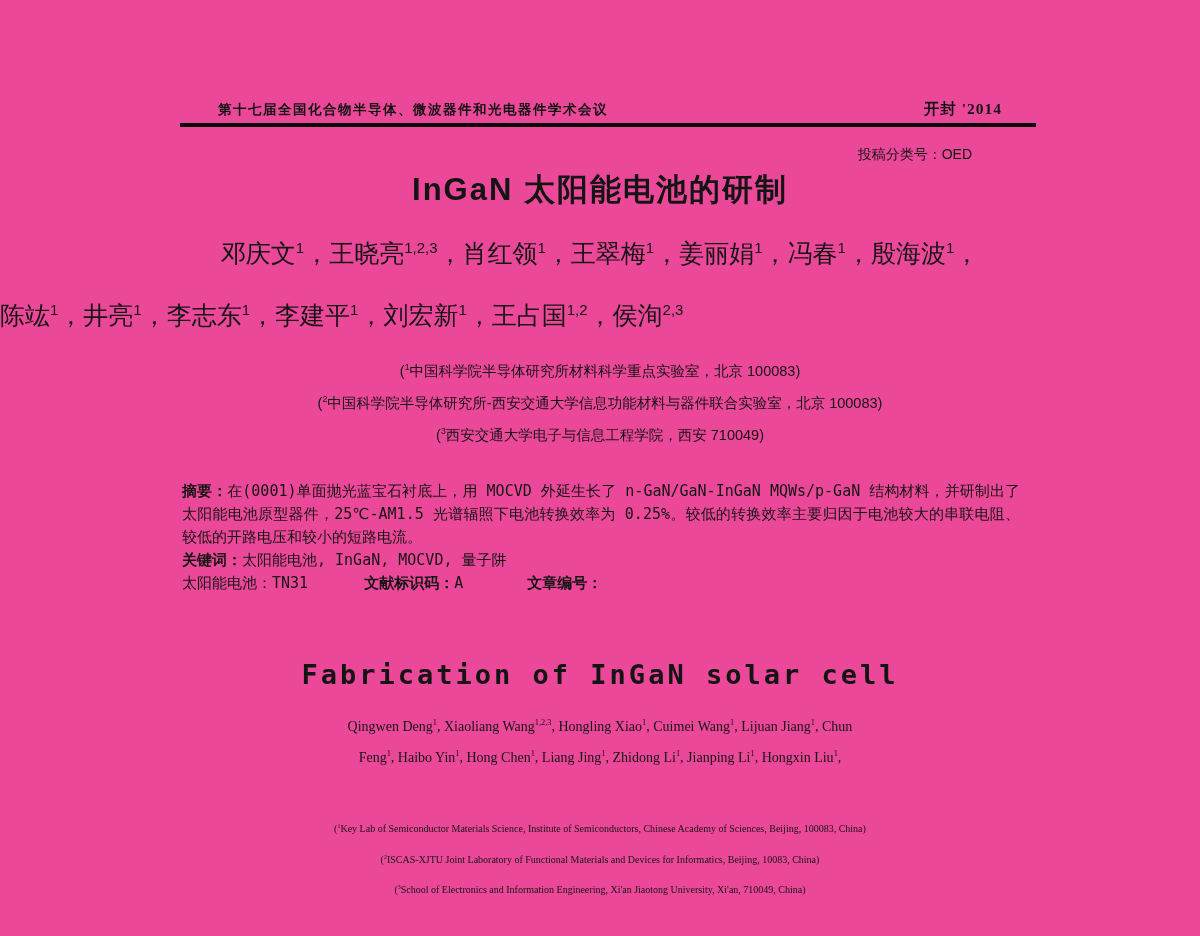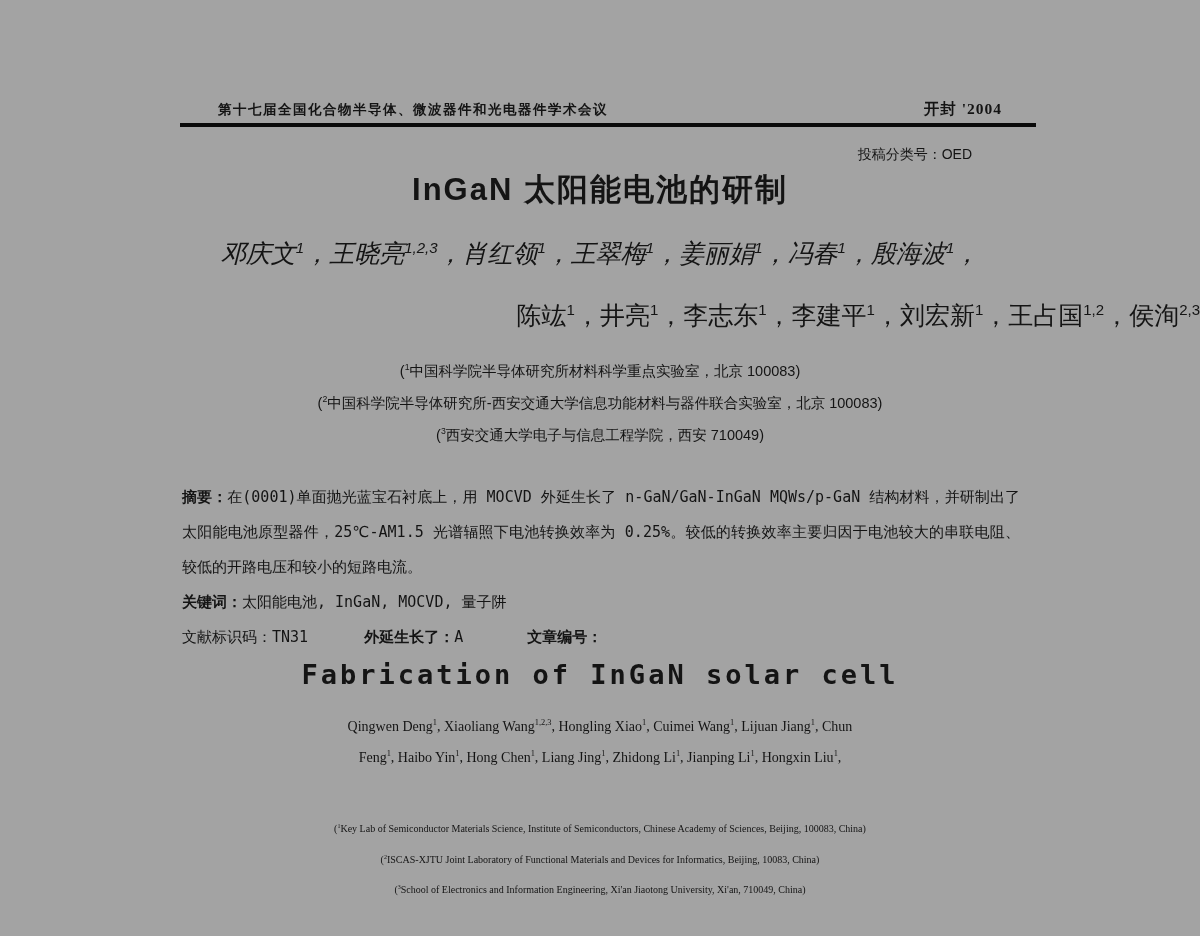--- a/index.html
+++ b/index.html
@@ -1,20 +1,20 @@
 <!DOCTYPE html>
 <html><head>
 <meta charset="utf-8">
 <style>
   html, body { margin: 0; padding: 0; background: #ffffff; }
   .page {
     position: relative;
     width: 1200px;
     height: 936px;
-    background: #a3a3a3;
+    background: #ec4899;
     color: #141414;
     font-family: "Liberation Sans", sans-serif;
     overflow: hidden;
   }
   sup { font-size: 60%; vertical-align: super; line-height: 0; }
 
   .header-left {
     position: absolute; left: 218px; top: 101px;
     font-size: 13.5px; font-weight: bold; letter-spacing: 1.5px;
   }
@@ -28,31 +28,31 @@
     background: #0a0a0a;
   }
   .submission-category {
     position: absolute; right: 228px; top: 146px; font-size: 14px;
   }
 
   .title-zh {
     position: absolute; top: 169px; left: 0; width: 100%;
     text-align: center; font-size: 31px; font-weight: bold; letter-spacing: 2px;
   }
-  .authors-zh-1 { position: absolute; top: 237px; left: 0; width: 100%; text-align: center; font-size: 25px; font-style: italic; }
-  .authors-zh-2 { position: absolute; top: 299px; left: 0; width: 100%; text-align: right; font-size: 25px; }
+  .authors-zh-1 { position: absolute; top: 237px; left: 0; width: 100%; text-align: center; font-size: 25px; }
+  .authors-zh-2 { position: absolute; top: 299px; left: 0; width: 100%; text-align: left; font-size: 25px; }
 
   .aff-zh { position: absolute; left: 0; width: 100%; text-align: center; font-size: 14.5px; }
   .aff-zh-1 { top: 362px; }
   .aff-zh-2 { top: 394px; }
   .aff-zh-3 { top: 426px; }
 
   .meta-block {
     position: absolute; left: 182px; top: 480px; width: 838px;
-    font-size: 15px; line-height: 35px;
+    font-size: 15px; line-height: 23px;
     font-family: "DejaVu Sans Mono", "DejaVu Sans", sans-serif;
   }
   .meta-block p { margin: 0; }
   .abstract-p { text-align: justify; }
   .label-bold { font-weight: bold; }
   .clc-line .doc-group { margin-left: 56px; }
   .clc-line .aid-group { margin-left: 64px; }
 
   .title-en {
     position: absolute; top: 659px; left: 0; width: 100%;
@@ -69,37 +69,37 @@
     text-align: center; font-size: 10px; line-height: 30.5px;
     font-family: "Liberation Serif", serif;
   }
 </style>
 </head>
 <body>
 
 <div class="page">
 
   <div class="header-left">第十七届全国化合物半导体、微波器件和光电器件学术会议</div>
-  <div class="header-right">开封 '2004</div>
+  <div class="header-right">开封 '2014</div>
   <div class="header-rule"></div>
   <div class="submission-category">投稿分类号：OED</div>
 
   <div class="title-zh">InGaN 太阳能电池的研制</div>
 
   <div class="authors-zh-1">邓庆文<sup>1</sup>，王晓亮<sup>1,2,3</sup>，肖红领<sup>1</sup>，王翠梅<sup>1</sup>，姜丽娟<sup>1</sup>，冯春<sup>1</sup>，殷海波<sup>1</sup>，</div>
   <div class="authors-zh-2">陈竑<sup>1</sup>，井亮<sup>1</sup>，李志东<sup>1</sup>，李建平<sup>1</sup>，刘宏新<sup>1</sup>，王占国<sup>1,2</sup>，侯洵<sup>2,3</sup></div>
 
   <div class="aff-zh aff-zh-1">(<sup>1</sup>中国科学院半导体研究所材料科学重点实验室，北京 100083)</div>
   <div class="aff-zh aff-zh-2">(<sup>2</sup>中国科学院半导体研究所-西安交通大学信息功能材料与器件联合实验室，北京 100083)</div>
   <div class="aff-zh aff-zh-3">(<sup>3</sup>西安交通大学电子与信息工程学院，西安 710049)</div>
 
   <div class="meta-block">
     <p class="abstract-p"><span class="label-bold">摘要：</span><span>在(0001)单面抛光蓝宝石衬底上，用 MOCVD 外延生长了 n-GaN/GaN-InGaN MQWs/p-GaN 结构材料，并研制出了太阳能电池原型器件，25℃-AM1.5 光谱辐照下电池转换效率为 0.25%。较低的转换效率主要归因于电池较大的串联电阻、较低的开路电压和较小的短路电流。</span></p>
     <p><span class="label-bold">关键词：</span><span>太阳能电池, InGaN, MOCVD, 量子阱</span></p>
-    <p class="clc-line"><span class="clc-group"><span>文献标识码：</span><span>TN31</span></span><span class="doc-group"><span class="label-bold">外延生长了：</span><span>A</span></span><span class="aid-group"><span class="label-bold">文章编号：</span></span></p>
+    <p class="clc-line"><span class="clc-group"><span>太阳能电池：</span><span>TN31</span></span><span class="doc-group"><span class="label-bold">文献标识码：</span><span>A</span></span><span class="aid-group"><span class="label-bold">文章编号：</span></span></p>
   </div>
 
   <div class="title-en">Fabrication of InGaN solar cell</div>
 
   <div class="authors-en">
     <div>Qingwen Deng<sup>1</sup>, Xiaoliang Wang<sup>1,2,3</sup>, Hongling Xiao<sup>1</sup>, Cuimei Wang<sup>1</sup>, Lijuan Jiang<sup>1</sup>, Chun</div>
     <div>Feng<sup>1</sup>, Haibo Yin<sup>1</sup>, Hong Chen<sup>1</sup>, Liang Jing<sup>1</sup>, Zhidong Li<sup>1</sup>,  Jianping Li<sup>1</sup>, Hongxin Liu<sup>1</sup>,</div>
   </div>
 
   <div class="affs-en">

